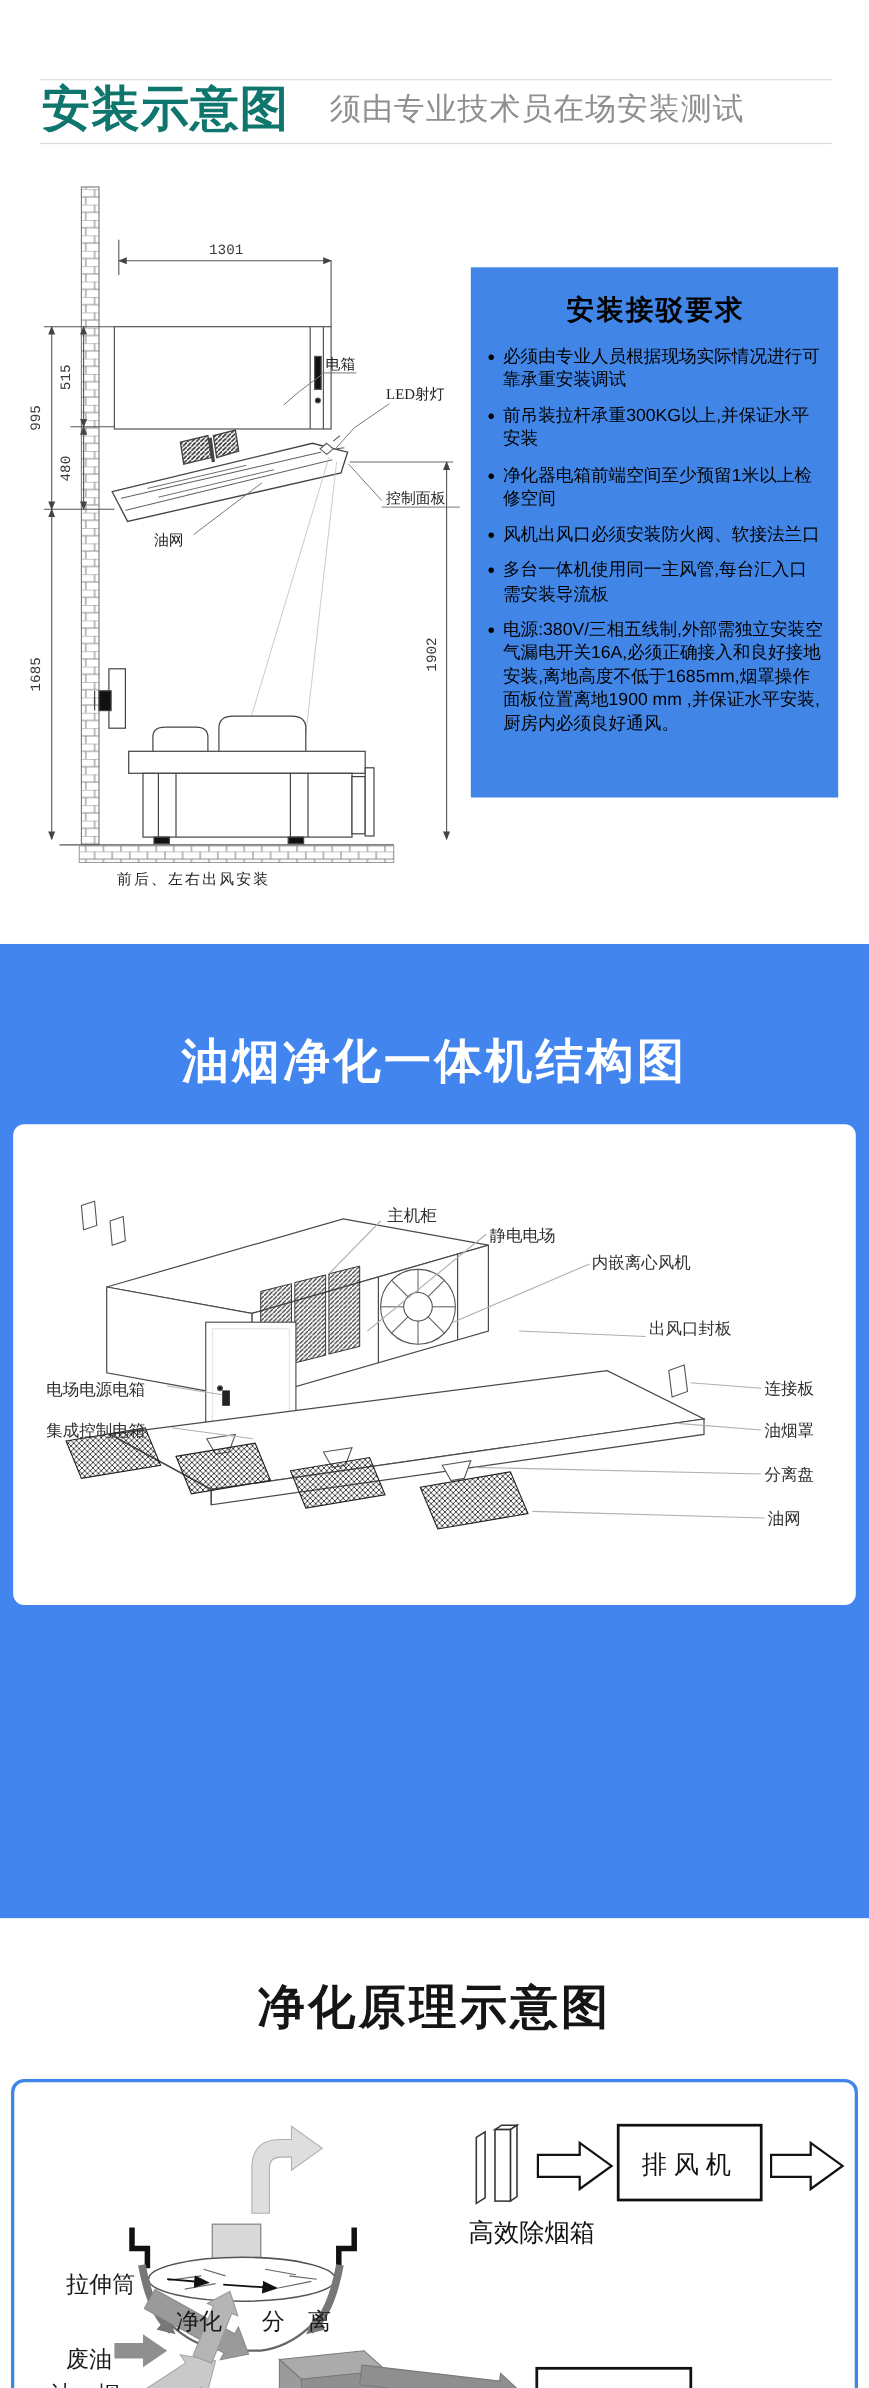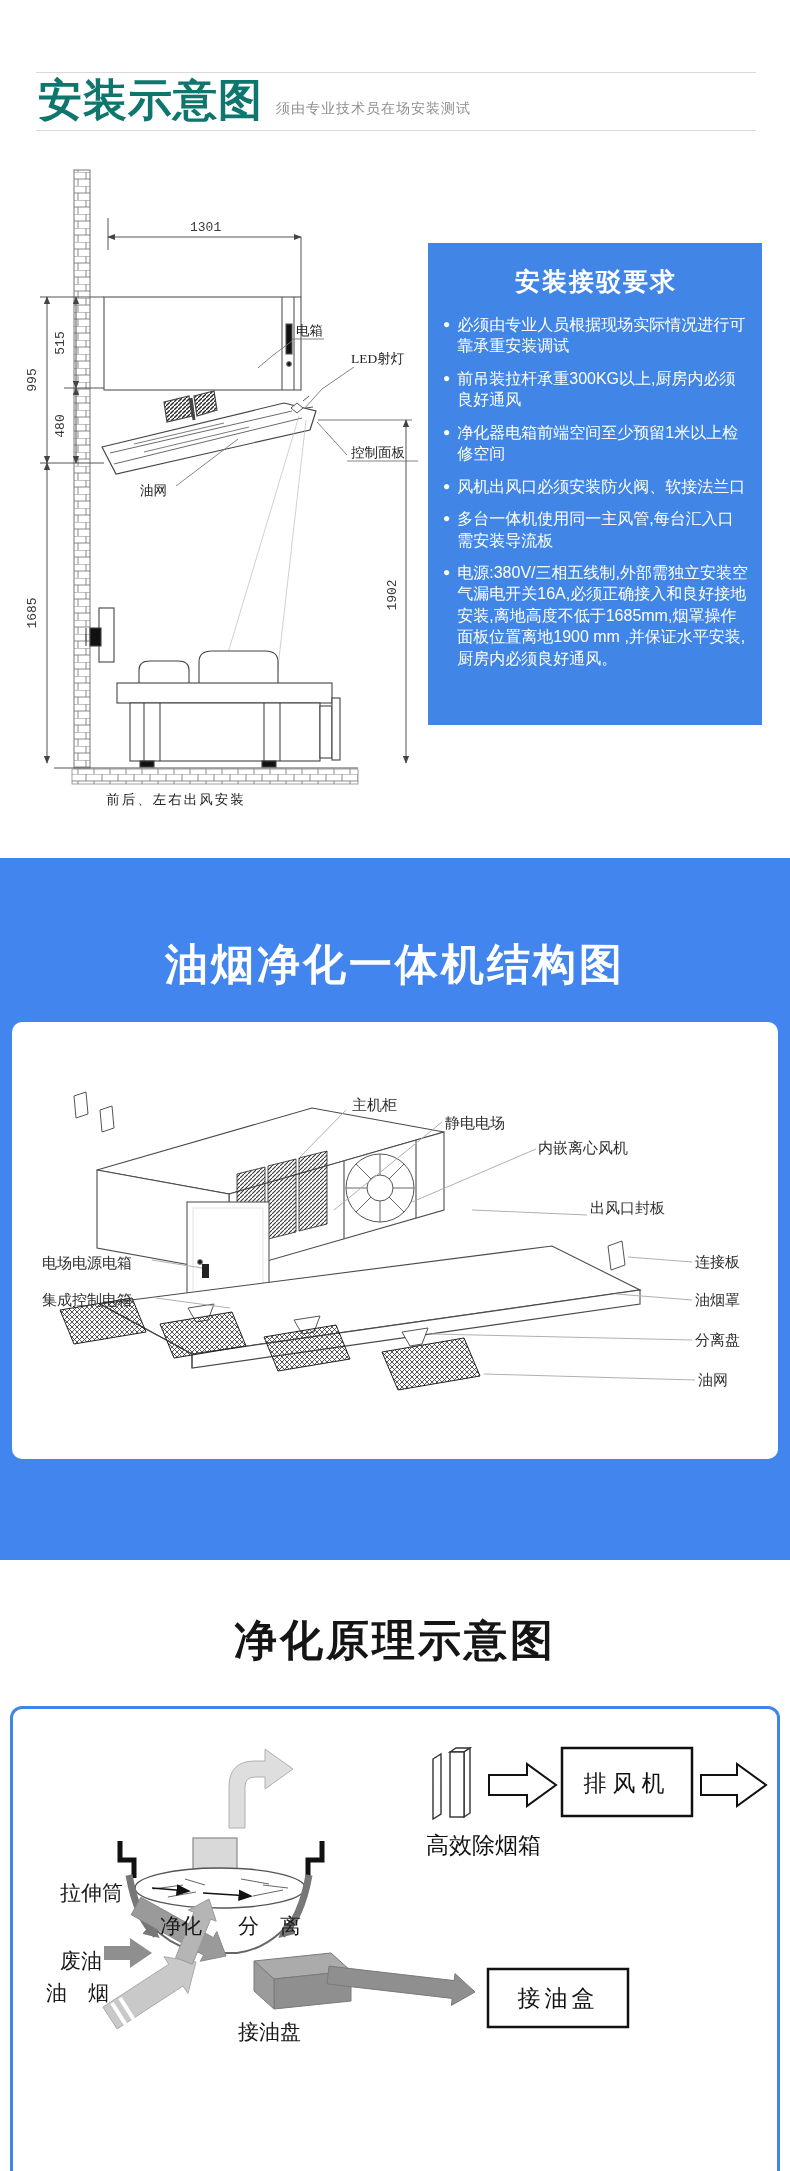--- a/index.html
+++ b/index.html
@@ -5,32 +5,32 @@
   * { margin:0; padding:0; box-sizing:border-box; }
   html,body { background:#ffffff; }
   body { width:790px; font-family:"Liberation Sans", sans-serif; color:#222; }
 
   
   .sec1 { position:relative; height:858px; background:#fff; overflow:hidden; }
   .titlebar { position:absolute; top:72px; left:36px; right:34px;
               border-top:1px solid #d9d9d9; border-bottom:1px solid #d9d9d9;
               padding:4px 2px 6px; display:flex; align-items:flex-end; gap:13px; }
   .main-title { font-size:44px; font-weight:900; line-height:1.06; color:#0f766e; letter-spacing:1px; }
-  .sub-title  { font-size:14px; color:#8f8f8f; padding-bottom:6px; letter-spacing:1px; }
+  .sub-title  { font-size:28px; color:#8f8f8f; padding-bottom:6px; letter-spacing:1px;margin-left:24px; }
 
   .install-svg { position:absolute; left:14px; top:158px; }
 
   .req-panel { position:absolute; left:428px; top:243px; width:334px; min-height:482px;
-               background:#4186e6; color:#ffffff; padding:18px 13px 20px 15px; }
+               background:#4186e6; color:#000000; padding:18px 13px 20px 15px; }
   .req-title { text-align:center; font-size:25px; font-weight:700; letter-spacing:2px; margin:4px 0 16px; }
   .req-item  { display:flex; gap:7px; font-size:16px; line-height:1.34; margin-bottom:11px; font-weight:500; }
   .req-item .dot { font-size:12px; line-height:1.75; }
 
   
-  .sec2 { background:#4285ee; height:702px; padding-top:78px; }
+  .sec2 { background:#4285ee; height:886px; padding-top:78px; }
   .sec2-title { color:#fff; text-align:center; font-size:43px; font-weight:800; letter-spacing:3px; }
   .structure-card { margin:28px 12px 0; height:437px; background:#fff; border-radius:10px; overflow:hidden; }
 
   
   .sec3 { background:#fff; height:611px; padding-top:52px; }
   .sec3-title { text-align:center; font-size:43px; font-weight:800; letter-spacing:3px; color:#151515; }
   .principle-card { margin:36px 10px 0; height:480px; border:3px solid #3f86ea; border-radius:12px;
                     background:#fff; overflow:hidden; }
 
   svg text { user-select:none; }
@@ -167,21 +167,21 @@
   </svg>
 
   <div class="req-panel">
     <div class="req-title">安装接驳要求</div>
     <div class="req-item">
       <span class="dot">●</span>
       <span>必须由专业人员根据现场实际情况进行可靠承重安装调试</span>
     </div>
     <div class="req-item">
       <span class="dot">●</span>
-      <span>前吊装拉杆承重300KG以上,厨房内必须良好通风</span>
+      <span>前吊装拉杆承重300KG以上,并保证水平安装</span>
     </div>
     <div class="req-item">
       <span class="dot">●</span>
       <span>净化器电箱前端空间至少预留1米以上检修空间</span>
     </div>
     <div class="req-item">
       <span class="dot">●</span>
       <span>风机出风口必须安装防火阀、软接法兰口</span>
     </div>
     <div class="req-item">

